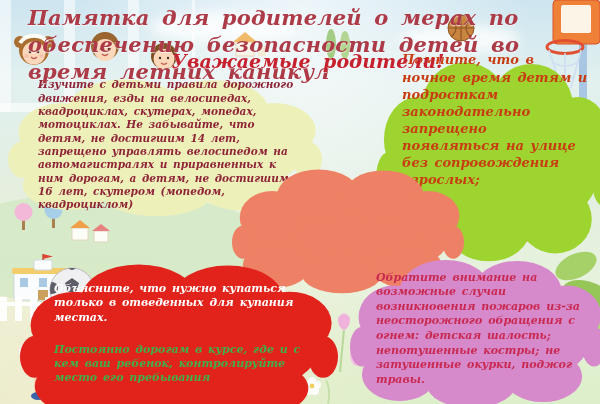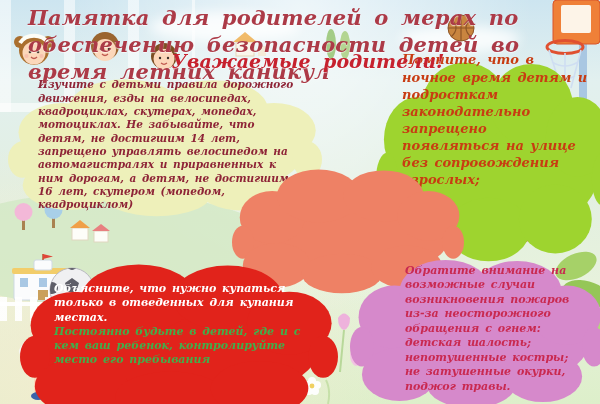--- a/index.html
+++ b/index.html
@@ -291,29 +291,29 @@
   <div class="cloud" style="left:232px; top:163px; width:232px; height:132px;">
     <svg class="cloud-shape" viewBox="0 0 300 160" preserveAspectRatio="none">
       <use href="#blob" fill="#ee8165"></use>
     </svg>
   </div>
 
   <div class="cloud" style="left:20px; top:256px; width:318px; height:168px;">
     <svg class="cloud-shape" viewBox="0 0 300 160" preserveAspectRatio="none">
       <use href="#blob" fill="#e1231b"></use>
     </svg>
-    <div style="position:absolute; left:34px; right:30px; top:26px; display:flex; flex-direction:column; ">
+    <div style="position:absolute; left:34px; right:30px; top:26px; display:flex; flex-direction:column; gap:18px;">
       <div class="cloud-text" style="position: static; font-size: 11px; line-height: 1.3; color: rgb(255, 255, 255);">Объясните, что нужно купаться только в отведенных для купания местах.</div>
-      <div class="cloud-text" style="position: static; font-size: 11px; line-height: 1.3; color: rgb(67, 174, 75);">Постоянно будьте в детей, где и с кем ваш ребенок, контролируйте место его пребывания</div>
+      <div class="cloud-text" style="position: static; font-size: 11px; line-height: 1.3; color: rgb(67, 174, 75);">Постоянно дорогам в курсе, где и с кем ваш ребенок, контролируйте место его пребывания</div>
     </div>
   </div>
 
   <div class="cloud" style="left:350px; top:252px; width:256px; height:158px;">
     <svg class="cloud-shape" viewBox="0 0 300 160" preserveAspectRatio="none">
       <use href="#blob" fill="#d689cb"></use>
     </svg>
-    <div class="cloud-text" style="inset: 22px 24px 26px 26px; font-size: 11px; line-height: 1.32; color: rgb(201, 41, 80); margin-left: 29px;">Обратите внимание на возможные случаи возникновения пожаров из-за неосторожного обращения с огнем: детская шалость; непотушенные костры; не затушенные окурки, поджог травы.</div>
+    <div class="cloud-text" style="inset: 22px 24px 26px 26px; font-size: 11px; line-height: 1.32; color: rgb(201, 41, 80);">Обратите внимание на возможные случаи возникновения пожаров из-за неосторожного обращения с огнем: детская шалость; непотушенные костры; не затушенные окурки, поджог травы.</div>
   </div>
 
   <div class="titlebar" style="color: rgb(172, 58, 71);">Памятка для родителей о мерах по обеспечению безопасности детей во время летних каникул</div>
   <div class="subtitle" style="color: rgb(198, 33, 46);">Уважаемые родители!</div>
 
 </div>
 
 </body></html>

